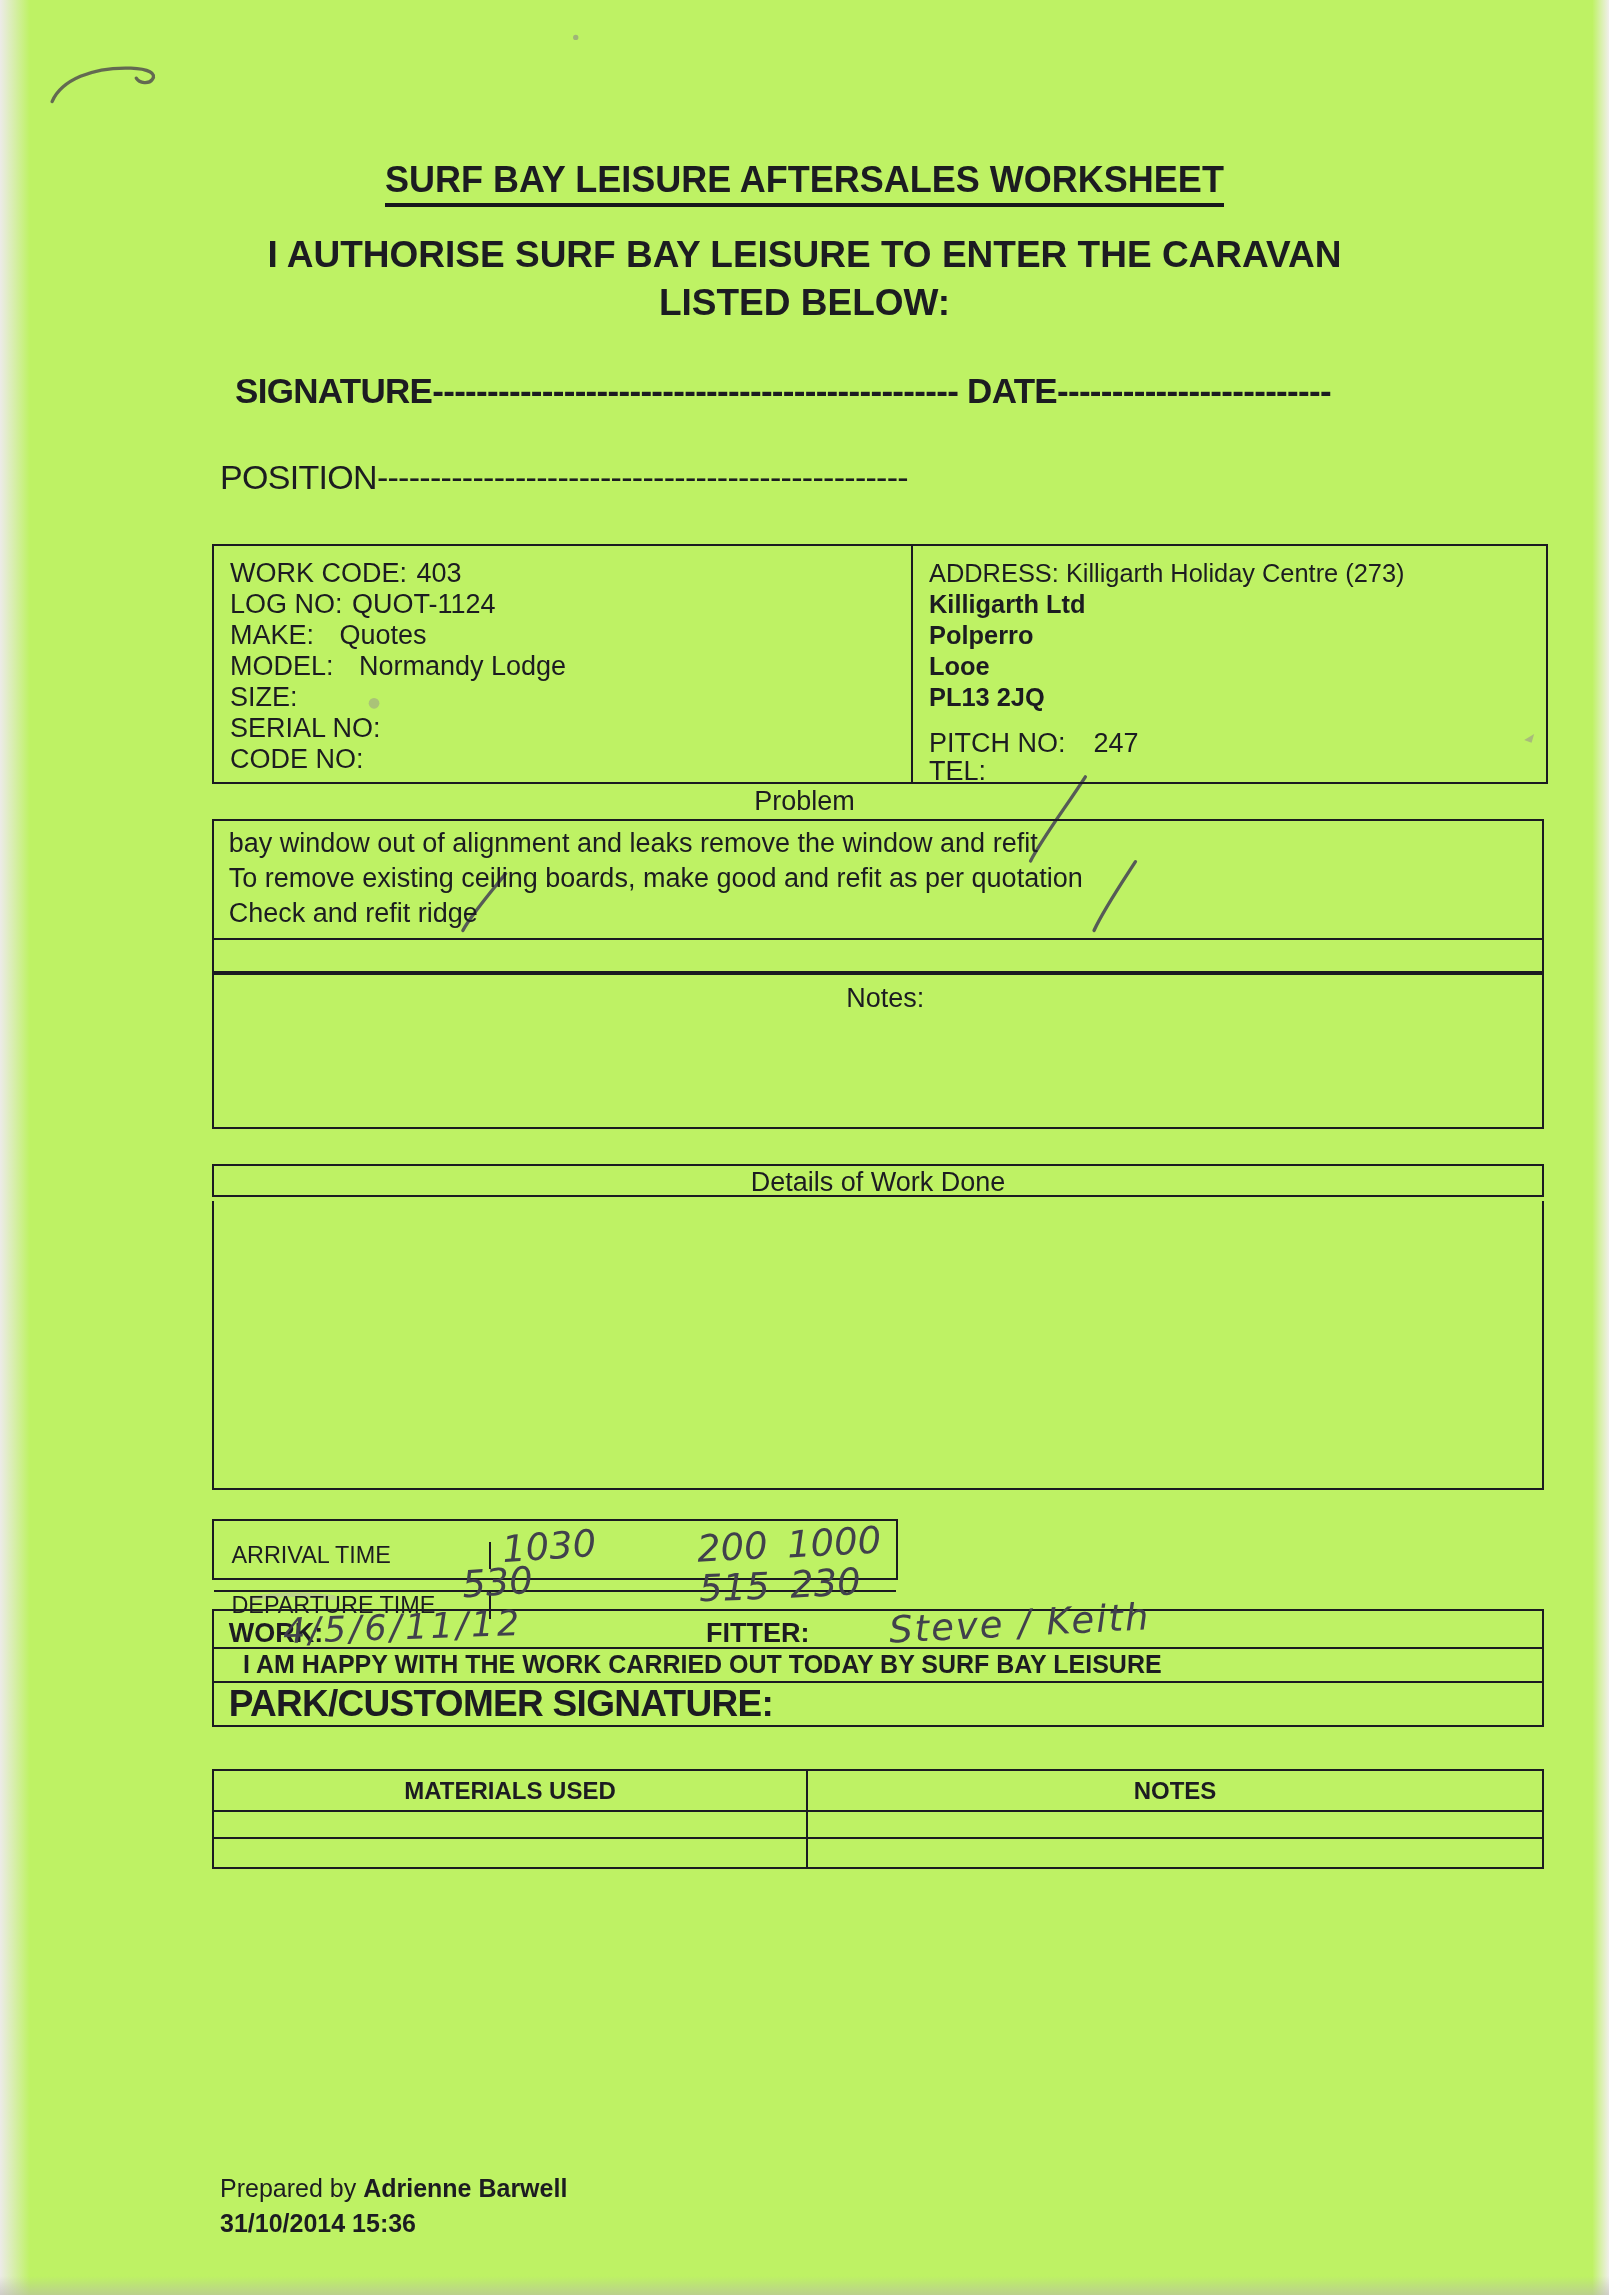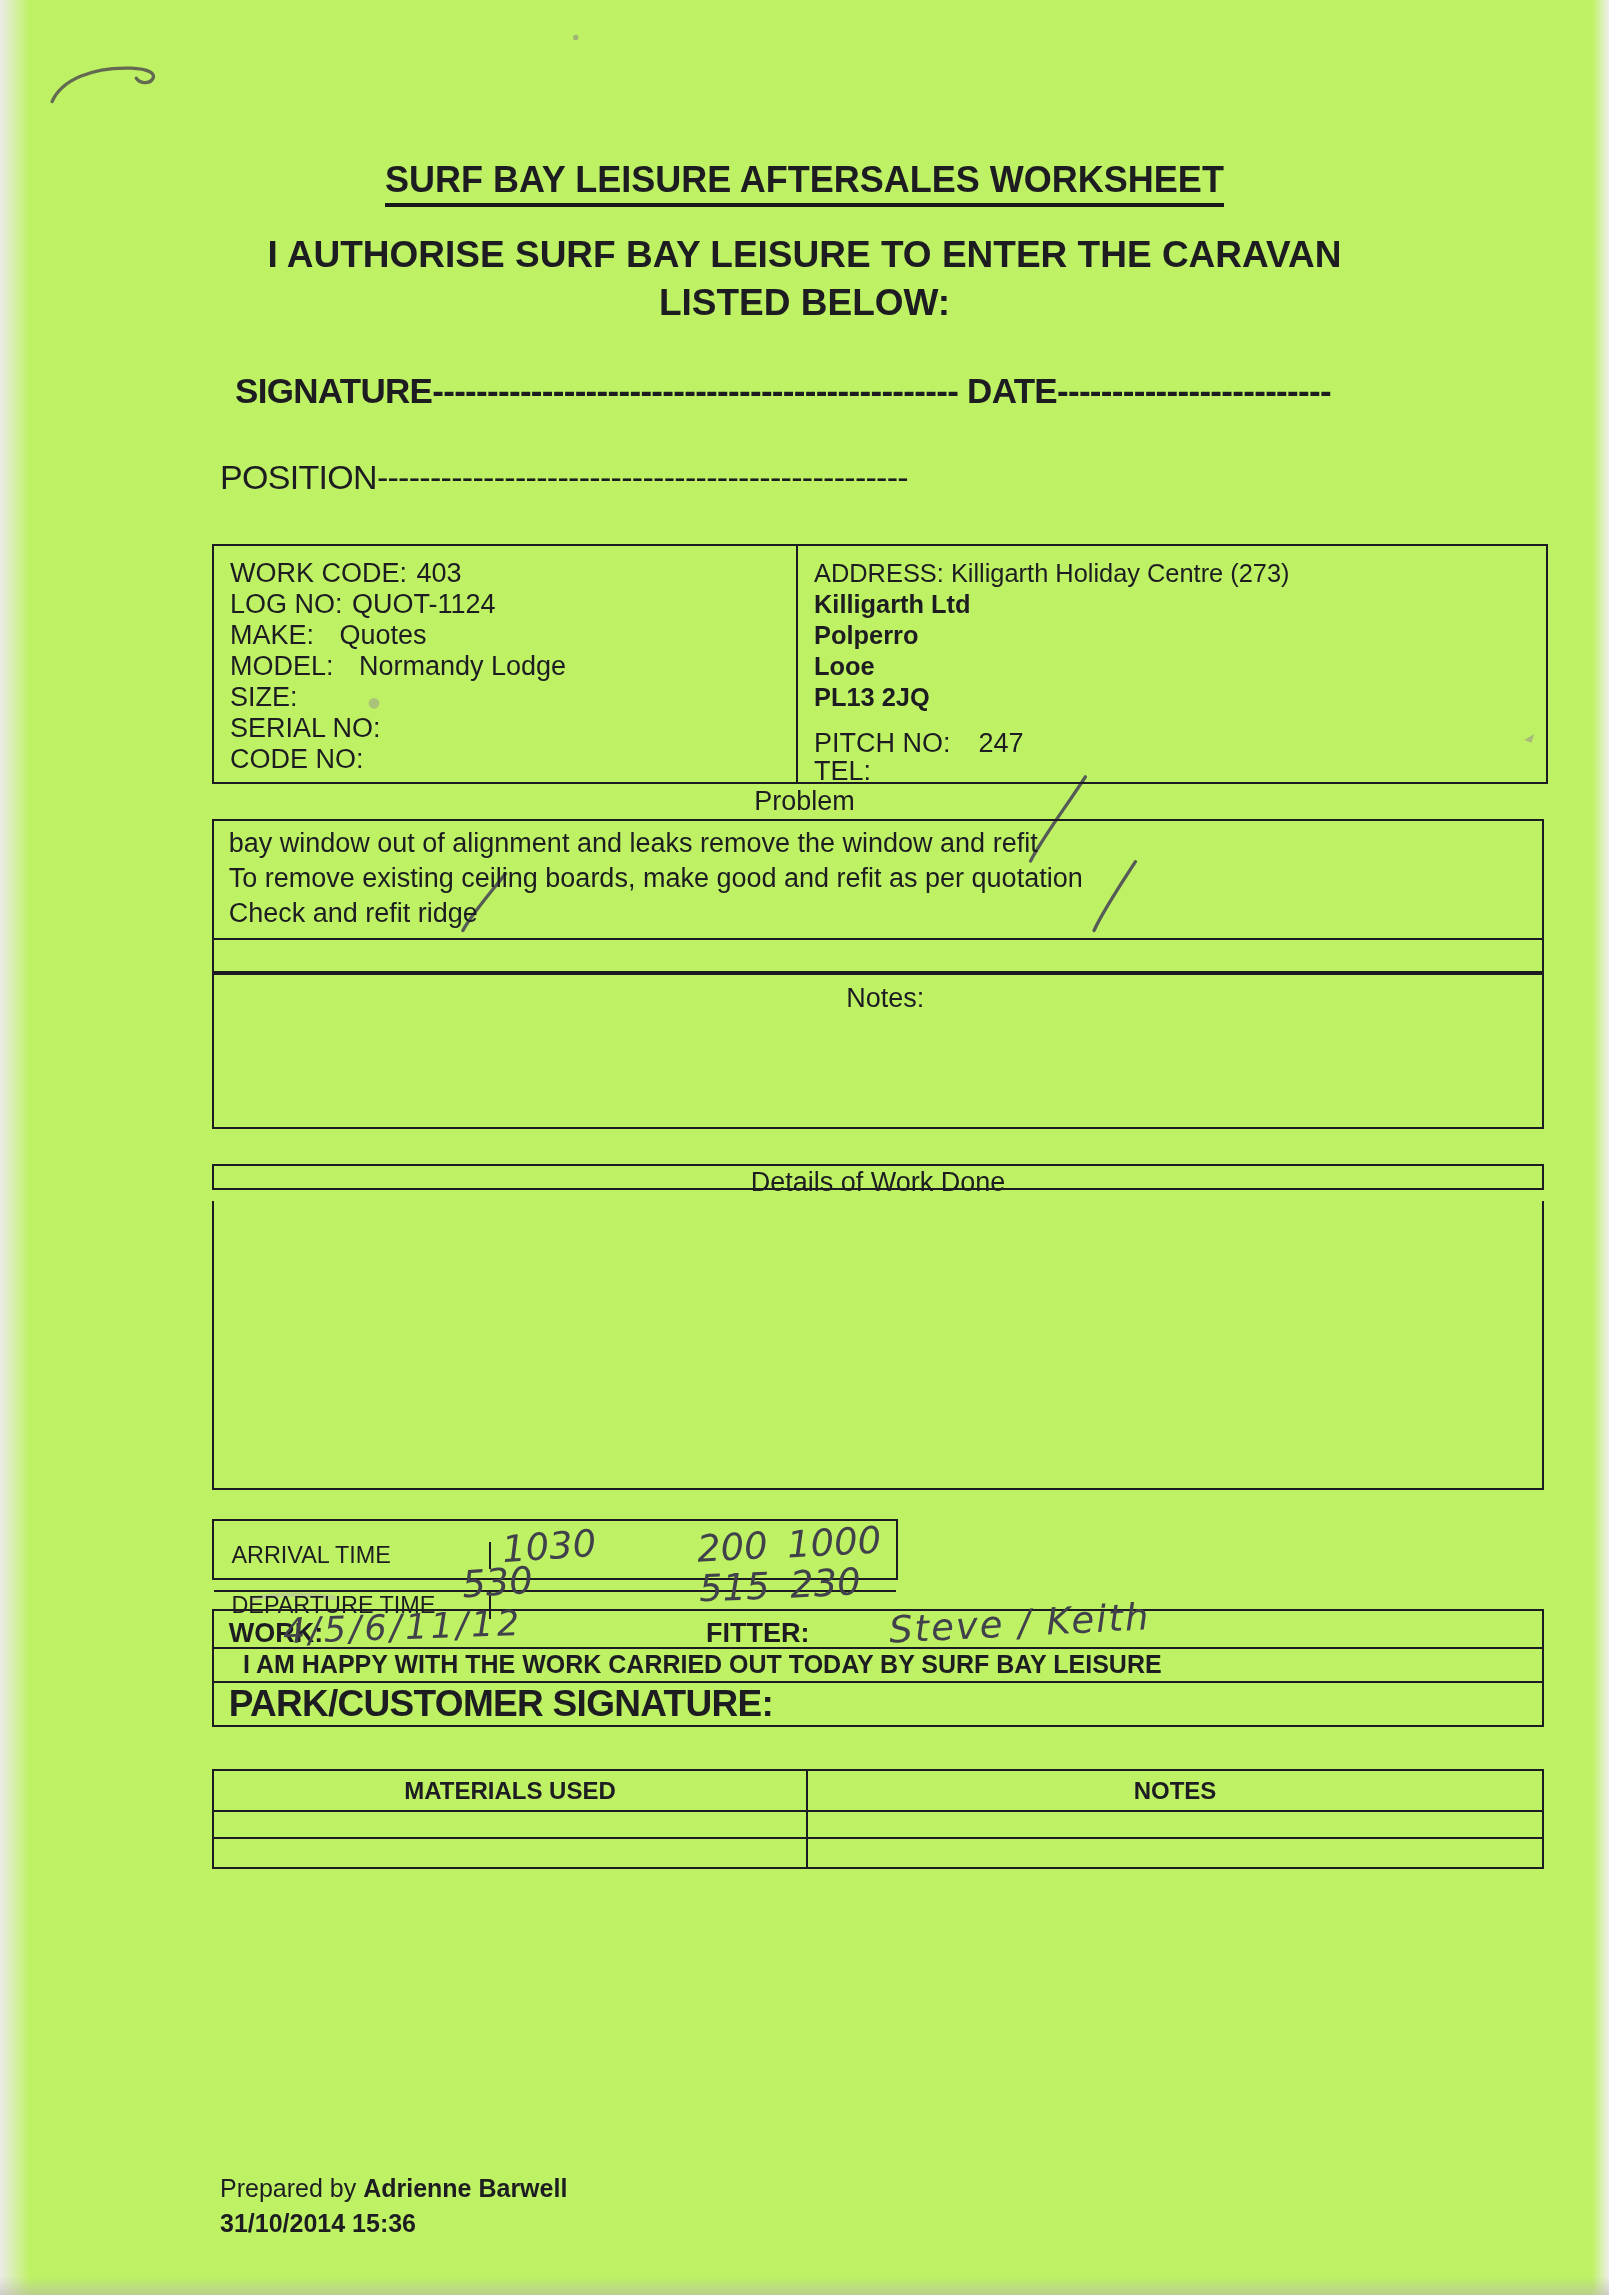--- a/index.html
+++ b/index.html
@@ -30,21 +30,21 @@
     font-size:37px;font-weight:bold;line-height:48px;
   }
 
   .sig-row{left:235px;top:371px;font-size:35px;font-weight:bold;letter-spacing:-0.7px;}
   .pos-row{left:220px;top:458px;font-size:34px;font-weight:normal;letter-spacing:-0.7px;}
 
   .info-table{
     left:212px;top:544px;width:1332px;height:236px;
     border:2.7px solid #1b1b21;display:flex;
   }
-  .info-left{width:584px;border-right:2.7px solid #1b1b21;padding:12px 16px 0 16px;box-sizing:border-box;}
+  .info-left{width:699px;border-right:2.7px solid #1b1b21;padding:12px 16px 0 16px;box-sizing:border-box;}
   .info-right{flex:1;padding:12px 0 0 16px;box-sizing:border-box;position:relative;}
   .info-row{font-size:27px;line-height:31px;white-space:nowrap;}
   .info-row .val{margin-left:9.4px;}
   .info-row .val-gap{margin-left:25.4px;}
   .addr-line{font-size:25.4px;line-height:31px;font-weight:bold;}
   .addr-first{font-size:25.4px;line-height:31px;}
   .pitch-row{position:absolute;left:16px;top:182px;font-size:27px;}
   .tel-row{position:absolute;left:16px;top:210px;font-size:27px;}
   .pitch-row .val{margin-left:28px;}
 
@@ -58,21 +58,21 @@
   .problem-empty{flex:1;border-top:2.7px solid #1b1b21;}
 
   .notes-box{
     left:212px;top:973px;width:1332px;height:156px;
     border:2.7px solid #1b1b21;box-sizing:border-box;padding:8px 0 0 14.7px;
     font-size:27px;
     text-align:center;
   }
 
   .details-header{
-    left:212px;top:1164px;width:1332px;height:26px;
+    left:212px;top:1164px;width:1332px;height:33px;
     border:2.7px solid #1b1b21;box-sizing:border-box;
     text-align:center;font-size:27px;line-height:33px;
   }
   .details-box{
     left:212px;top:1201px;width:1332px;height:289px;
     border:2.7px solid #1b1b21;border-top:none;box-sizing:border-box;
   }
 
   .times-table{
     left:212px;top:1519px;width:686px;height:61px;

